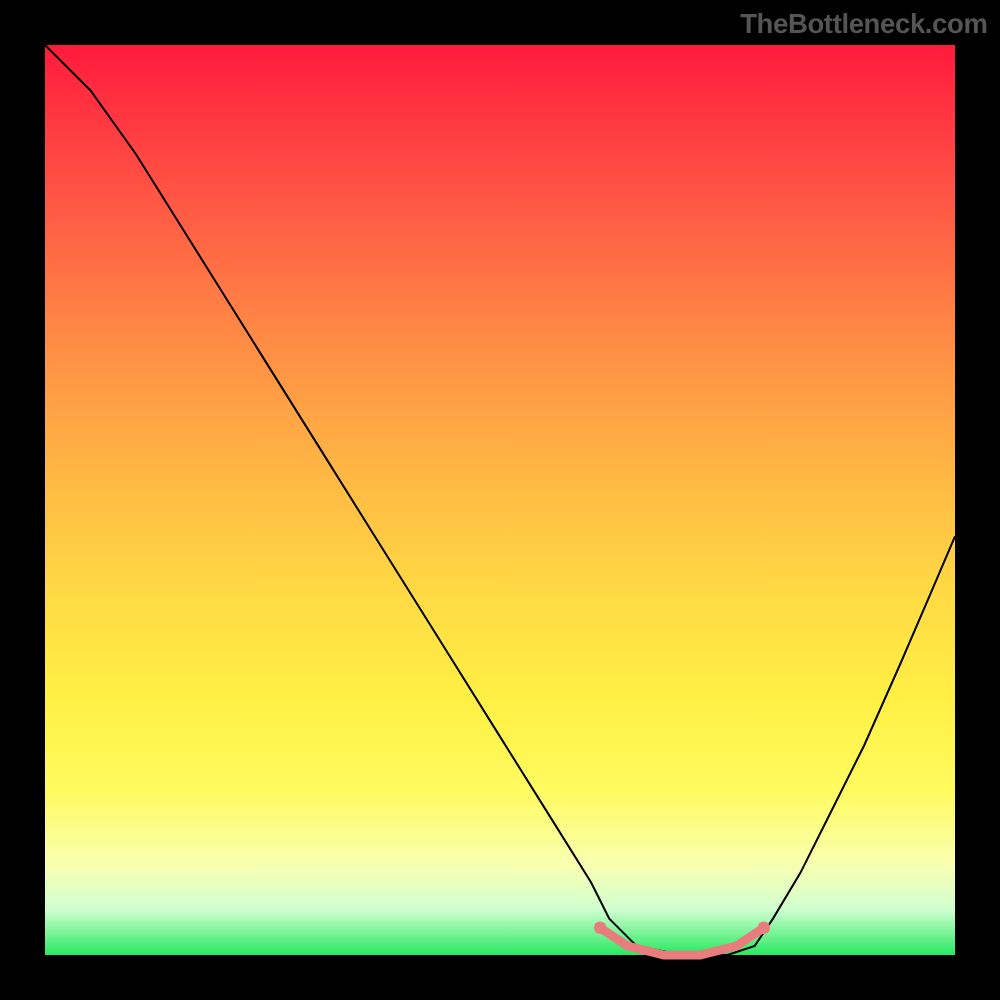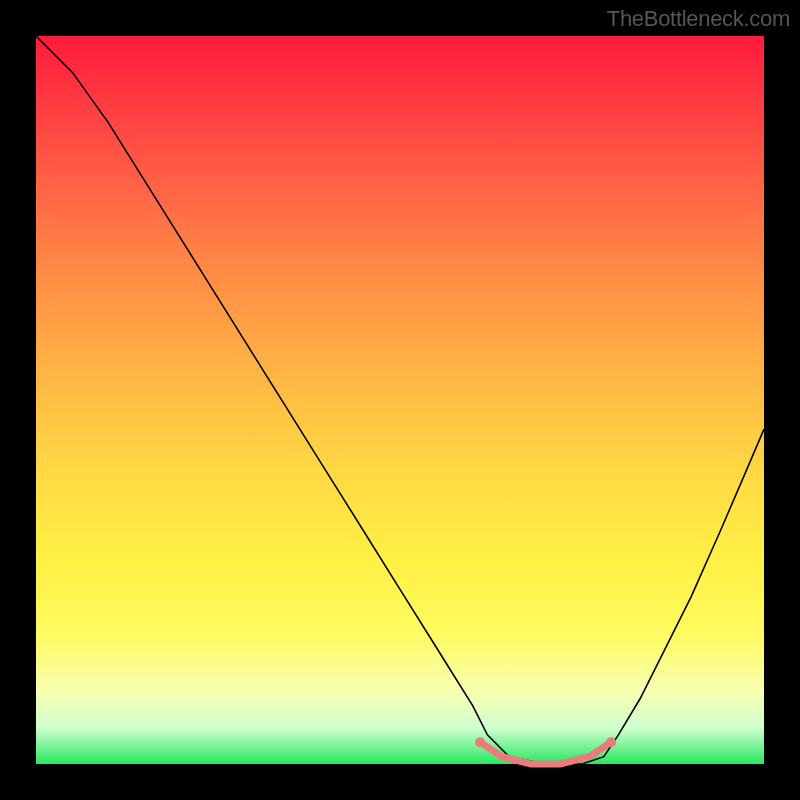--- a/index.html
+++ b/index.html
@@ -11,21 +11,21 @@
     overflow: hidden;
     position: relative;
     font-family: Arial, Helvetica, sans-serif;
   }
   .watermark {
     position: absolute;
     top: 6px;
     right: 10px;
     color: #555;
     font-size: 22px;
-    font-weight: 400;
+    font-weight: 700;
     z-index: 10;
     letter-spacing: -0.3px;
   }
   .plot-area {
     position: absolute;
     left: 36px;
     top: 36px;
     width: 728px;
     height: 728px;
   }

